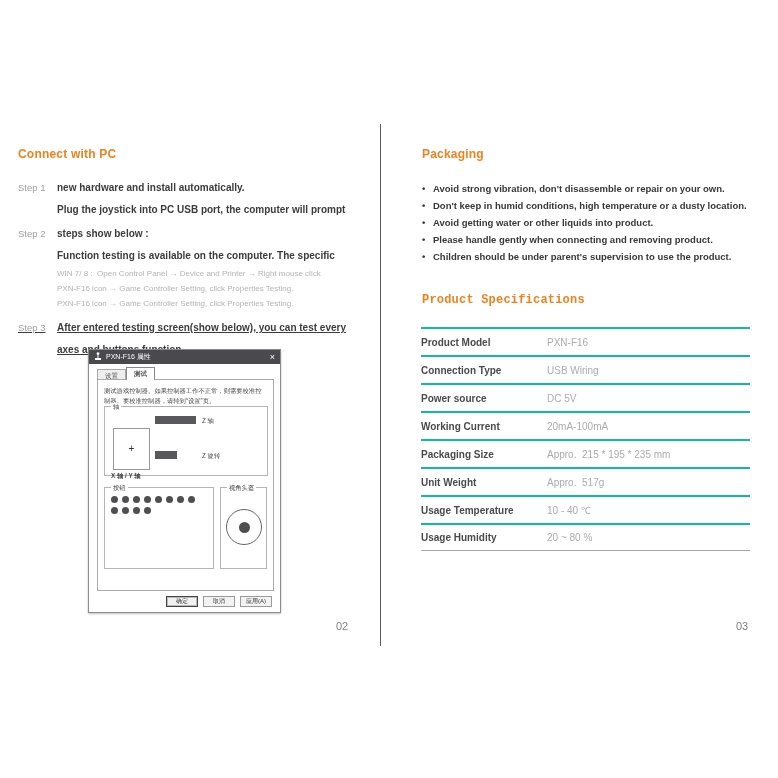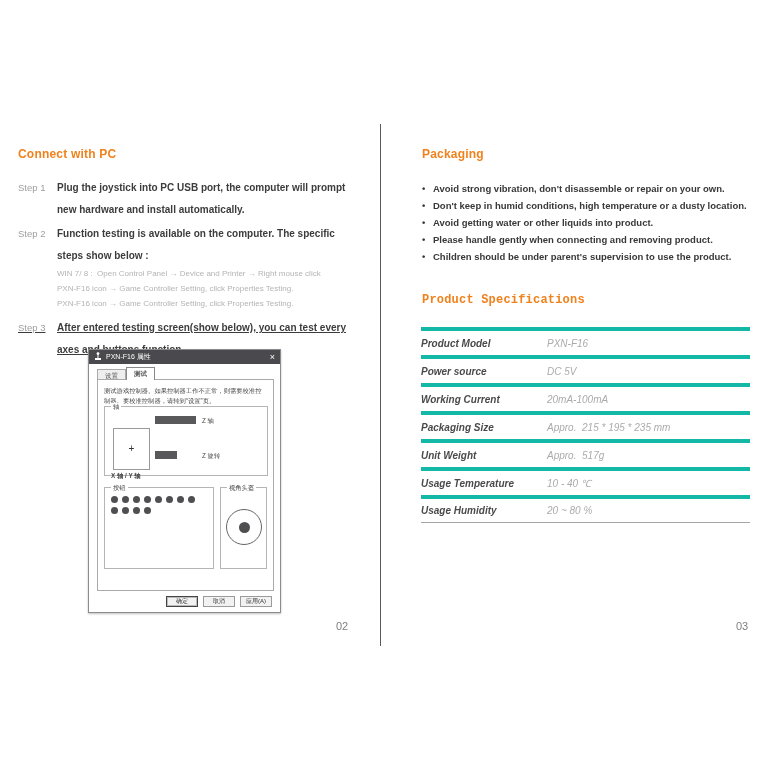--- a/index.html
+++ b/index.html
@@ -56,47 +56,47 @@
   .pov-dot { position:absolute; left:50%; top:50%; width:11px; height:11px; margin:-5px 0 0 -5px; border-radius:50%; background:#4f4f51; }
   .dlg-buttons { position:absolute; left:0; right:8px; top:246px; display:flex; justify-content:flex-end; gap:5px; }
   .dlg-btn { min-width:32px; height:11px; border:1px solid #9a9a9a; background:#f2f2f2; font-size:6px; color:#333; text-align:center; line-height:9px; padding:0 3px; }
   .dlg-btn.default { border:1px solid #444; box-shadow:0 0 0 1px #bbb inset; }
 
   
   .bullets { position:absolute; left:422px; top:180px; }
   .bullet { display:flex; line-height:17px; font-size:9.5px; font-weight:bold; color:#383838; white-space:nowrap; }
   .bullet .b-dot { width:11px; color:#383838; flex:none; }
   .spec-table { position:absolute; left:421px; top:327px; width:329px; }
-  .spec-row { display:flex; align-items:center; height:28px; border-top:4px solid #14b8a6;font-style:italic; }
+  .spec-row { display:flex; align-items:center; height:28px; border-top:2px solid #14b8a6; }
   .spec-row:last-child { border-bottom:1px solid #a6a6a6; }
   .spec-label { width:126px; font-size:10px; font-weight:bold; color:#4a4a4a; flex:none; white-space:nowrap; }
   .spec-value { font-size:10px; color:#ababab; white-space:pre-wrap; }
 </style>
 </head>
 <body>
 
 <div class="canvas">
 
   <div class="divider"></div>
 
   <div class="heading" style="left:18px; top:147px;">Connect with PC</div>
 
   <div class="step" style="top:177px;">
     <div class="step-label">Step 1</div>
     <div class="step-lines">
+      <div>new hardware and install automatically.</div>
       <div>Plug the joystick into PC USB port, the computer will prompt</div>
-      <div>new hardware and install automatically.</div>
     </div>
   </div>
 
   <div class="step" style="top:223px;">
     <div class="step-label">Step 2</div>
     <div class="step-lines">
+      <div>steps show below :</div>
       <div>Function testing is available on the computer.  The specific</div>
-      <div>steps show below :</div>
     </div>
   </div>
 
   <div class="win-block">
     <div>WIN 7/ 8 :  Open Control Panel → Device and Printer → Right mouse click</div>
     <div>PXN-F16 icon → Game Controller Setting, click Properties Testing.</div>
     <div>PXN-F16 icon → Game Controller Setting, click Properties Testing.</div>
   </div>
 
   <div class="step" style="top:317px;text-decoration:underline;">
@@ -201,20 +201,24 @@
   </div>
 
   <div class="heading" style="left:422px; top:293px;font-family:Liberation Mono, monospace;">Product Specifications</div>
 
   <div class="spec-table">
     <div class="spec-row">
       <div class="spec-label">Product Model</div>
       <div class="spec-value">PXN-F16</div>
     </div>
     <div class="spec-row">
+      <div class="spec-label">Connection Type</div>
+      <div class="spec-value">USB Wiring</div>
+    </div>
+    <div class="spec-row">
       <div class="spec-label">Power source</div>
       <div class="spec-value">DC 5V</div>
     </div>
     <div class="spec-row">
       <div class="spec-label">Working Current</div>
       <div class="spec-value">20mA-100mA</div>
     </div>
     <div class="spec-row">
       <div class="spec-label">Packaging Size</div>
       <div class="spec-value">Appro.  215 * 195 * 235 mm</div>

